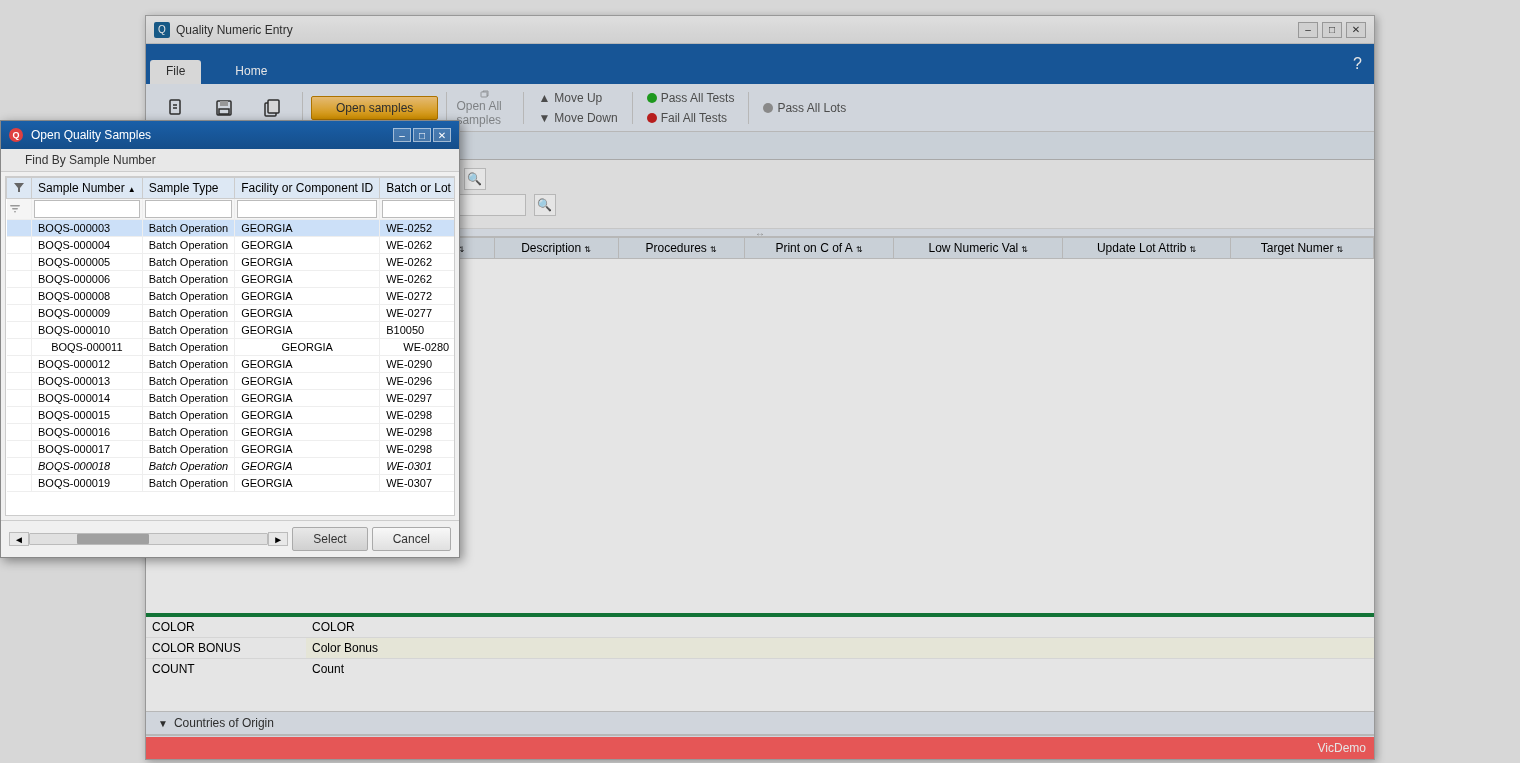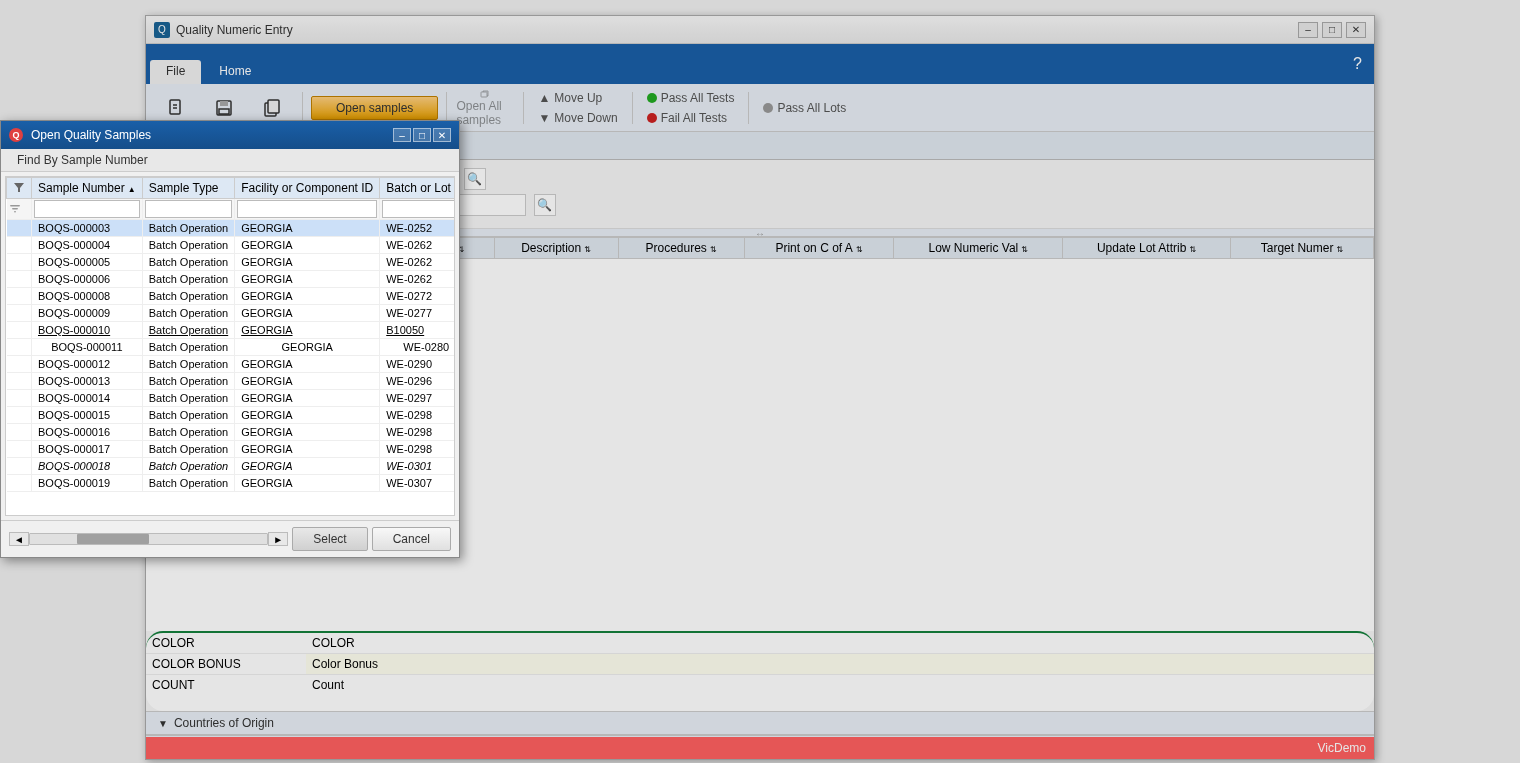--- a/index.html
+++ b/index.html
@@ -67,21 +67,21 @@
       display: flex;
       align-items: flex-end;
       padding: 0 4px;
     }
     .menu-tab {
       padding: 4px 16px 6px;
       color: white;
       cursor: pointer;
       font-size: 12px;
       border-radius: 3px 3px 0 0;
-      margin-right: 2px;
+      margin-right: 18px;
     }
     .menu-tab.active {
       background: #f0f0f0;
       color: #333;
     }
     .help-btn {
       margin-left: auto;
       color: white;
       font-size: 16px;
       padding: 0 8px;
@@ -289,21 +289,21 @@
       width: 18px; height: 14px;
       border: 1px solid rgba(255,255,255,0.5);
       background: rgba(255,255,255,0.2);
       cursor: pointer;
       display: flex; align-items: center; justify-content: center;
       font-size: 10px; color: white; margin-left: 2px;
     }
 
     .dialog-toolbar {
       background: #e8e8e8;
-      padding: 4px 16px;
+      padding: 4px 24px;
       border-bottom: 1px solid #ccc;
       font-size: 12px;
       color: #333;
     }
 
     .dialog-grid-container {
       height: 340px;
       overflow-y: auto;
       overflow-x: hidden;
       border: 1px solid #ccc;
@@ -547,21 +547,21 @@
               <span>Target Numer</span>
               <span class="col-sort-indicator">⇅</span>
             </th>
           </tr>
         </thead>
         <tbody>
         </tbody>
       </table>
     </div>
 
-    <div style="background:white; border-top:2px solid #15803d; overflow:auto; height:80px;border-radius:17px;">
+    <div style="background:white; border-top:4px solid #15803d; overflow:auto; height:98px;">
       <table style="width:100%; border-collapse:collapse;">
         <tbody>
           <tr>
             <td style="padding:3px 6px; border-bottom:1px solid #eee; width:160px;">COLOR</td>
             <td style="padding:3px 6px; border-bottom:1px solid #eee;">COLOR</td>
           </tr>
           <tr>
             <td style="padding:3px 6px; border-bottom:1px solid #eee; font-weight:normal;">COLOR BONUS</td>
             <td style="padding:3px 6px; border-bottom:1px solid #eee; background:#fffff0;">Color Bonus</td>
           </tr>
@@ -684,21 +684,21 @@
               <td>GEORGIA</td>
               <td>WE-0272</td>
             </tr>
             <tr style="cursor: pointer;">
               <td style="text-align: center;"></td>
               <td>BOQS-000009</td>
               <td>Batch Operation</td>
               <td>GEORGIA</td>
               <td>WE-0277</td>
             </tr>
-            <tr style="cursor: pointer; text-decoration: underline;">
+            <tr style="cursor: pointer;">
               <td style="text-align: center;"></td>
               <td>BOQS-000010</td>
               <td>Batch Operation</td>
               <td>GEORGIA</td>
               <td>B10050</td>
             </tr>
             <tr style="cursor: pointer; text-align: center;">
               <td style="text-align: center;"></td>
               <td>BOQS-000011</td>
               <td>Batch Operation</td>

